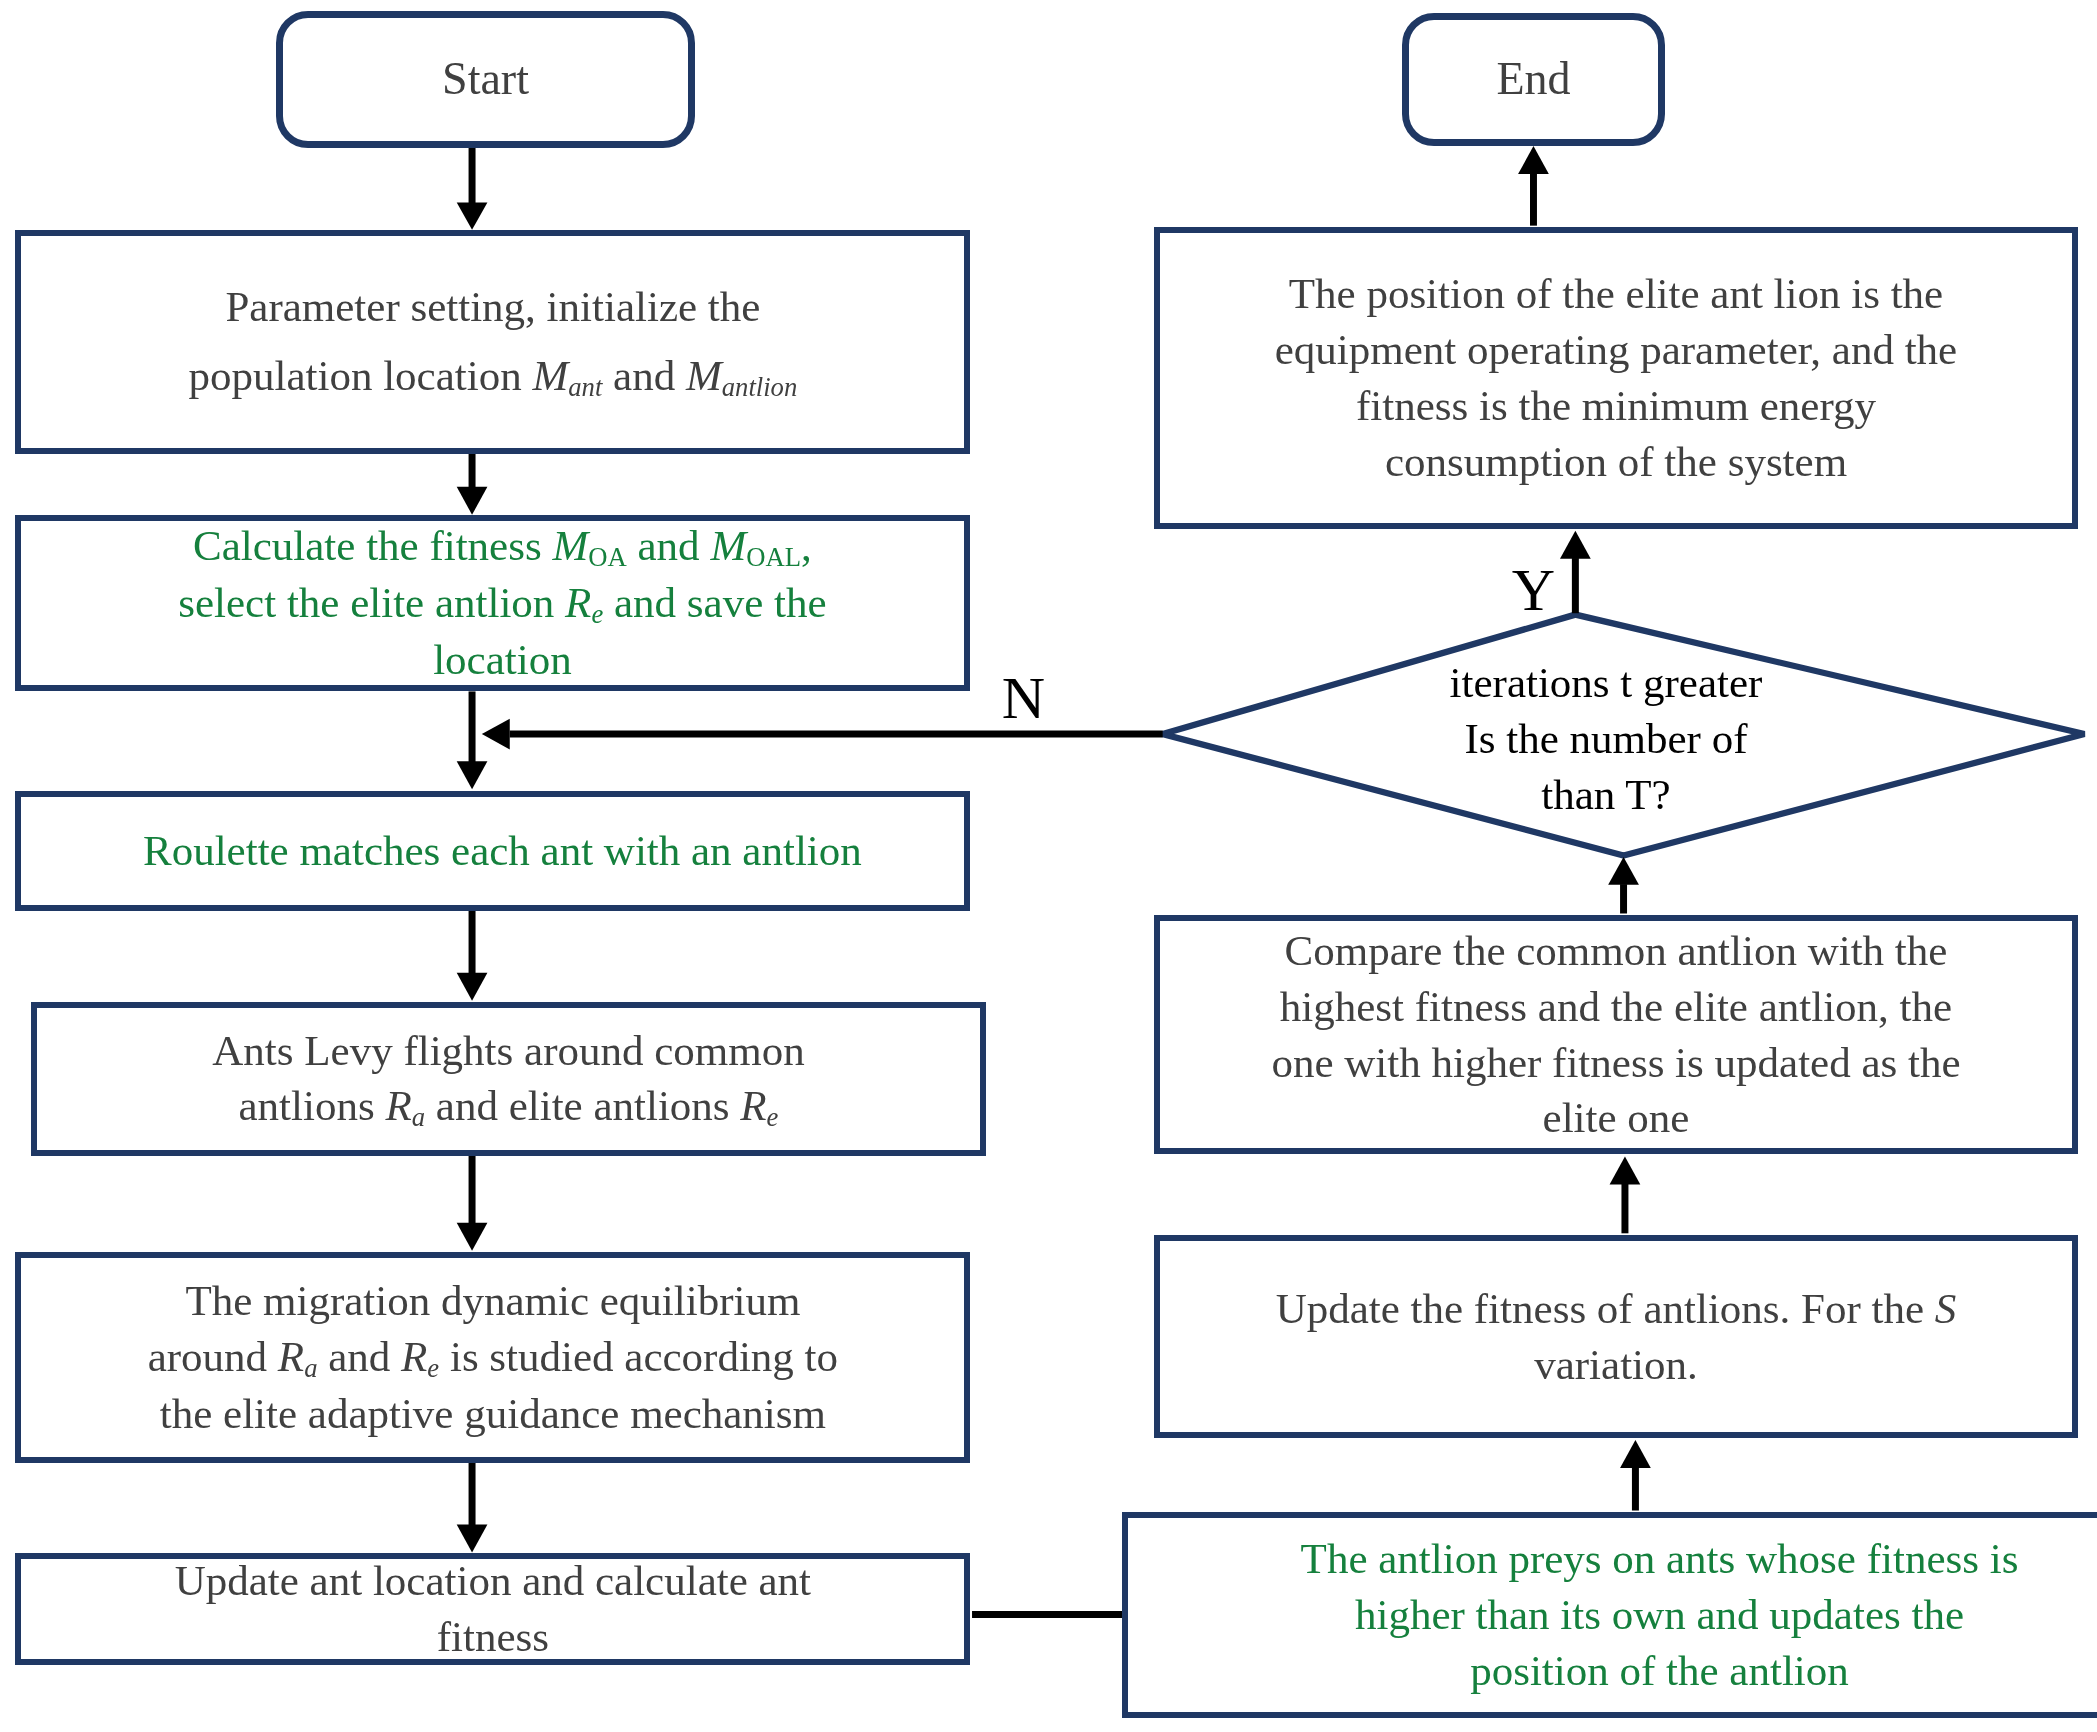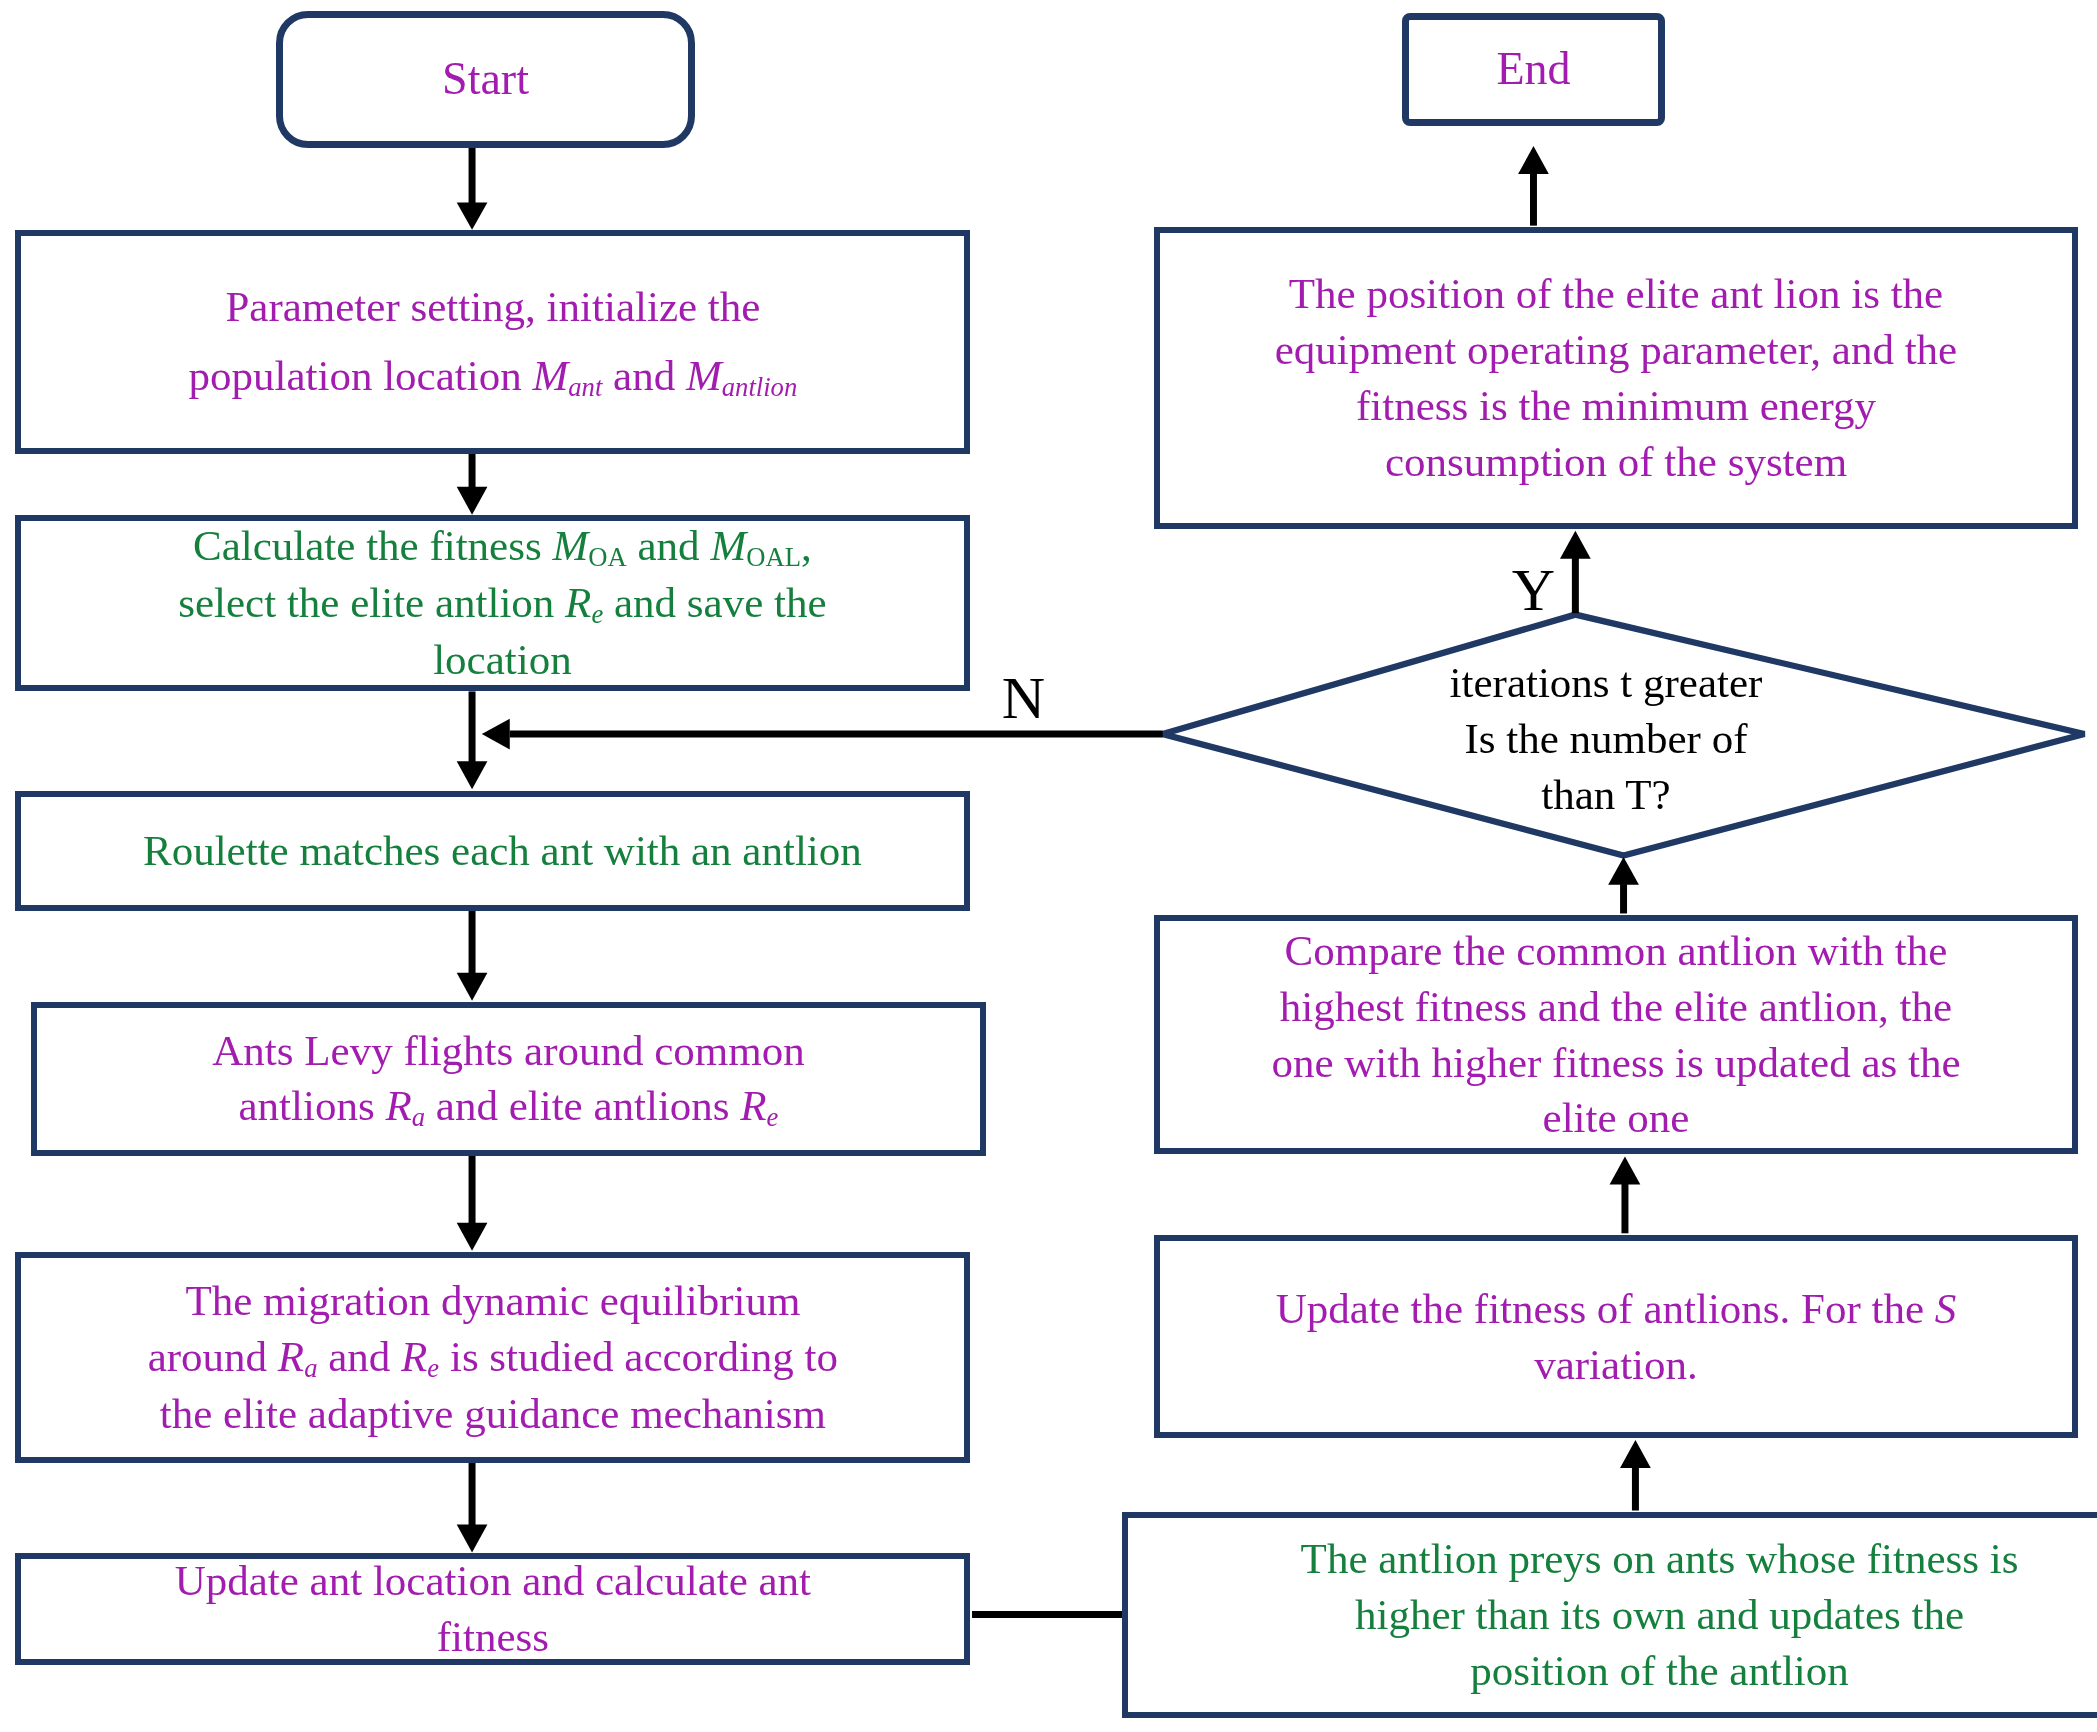--- a/index.html
+++ b/index.html
@@ -5,37 +5,37 @@
   html,body{margin:0;padding:0;background:#ffffff;}
   #stage{
     position:relative;width:2097px;height:1732px;background:#ffffff;
     font-family:"Liberation Serif","DejaVu Serif",serif;color:#000;
   }
   #connector-layer{position:absolute;left:0;top:0;width:2097px;height:1732px;}
   .rect{
     position:absolute;background:#ffffff;border:6.3px solid #1f3864;
     box-sizing:border-box;display:flex;flex-direction:column;
     align-items:center;justify-content:center;text-align:center;
-    font-size:43px;line-height:1.3;color:#a21caf;
+    font-size:43px;line-height:1.3;color:#404040;
   }
   .rounded{border-radius:32px;border-width:7.7px;font-size:46px;}
   .muted{color:#15803d;padding-left:19px;}
   .airy{line-height:1.6;}
   .tl{display:block;white-space:nowrap;}
   .run-i{font-style:italic;}
   .run-si{font-style:italic;font-size:0.62em;vertical-align:-0.24em;}
   .run-sub{font-size:0.62em;vertical-align:-0.24em;}
   .dtext{
     position:absolute;display:flex;flex-direction:column;align-items:center;
     justify-content:center;text-align:center;font-size:43px;line-height:1.3;
   }
   .edge-label{position:absolute;font-size:60px;text-align:center;color:#000;}
 
   #n-start{left:276px;top:10.5px;width:419px;height:137px;}
-  #n-end{left:1402px;top:12.6px;width:263px;height:113px;border-radius:8px;}
+  #n-end{left:1402px;top:12.6px;width:263px;height:133px;}
   #n-boxA{left:15.4px;top:230px;width:955px;height:224px;}
   #n-boxB{left:15.4px;top:515px;width:955px;height:176px;}
   #n-boxC{left:15.4px;top:791px;width:955px;height:120px;}
   #n-boxD{left:31px;top:1002px;width:955px;height:154px;}
   #n-boxE{left:15.4px;top:1252px;width:955px;height:211px;}
   #n-boxF{left:15.4px;top:1553px;width:955px;height:112px;}
   #n-boxG{left:1154px;top:227px;width:924px;height:302px;}
   #n-boxH{left:1154px;top:915px;width:924px;height:239px;}
   #n-boxI{left:1154px;top:1235px;width:924px;height:203px;}
   #n-boxJ{left:1122px;top:1512px;width:1056px;height:206px;}

